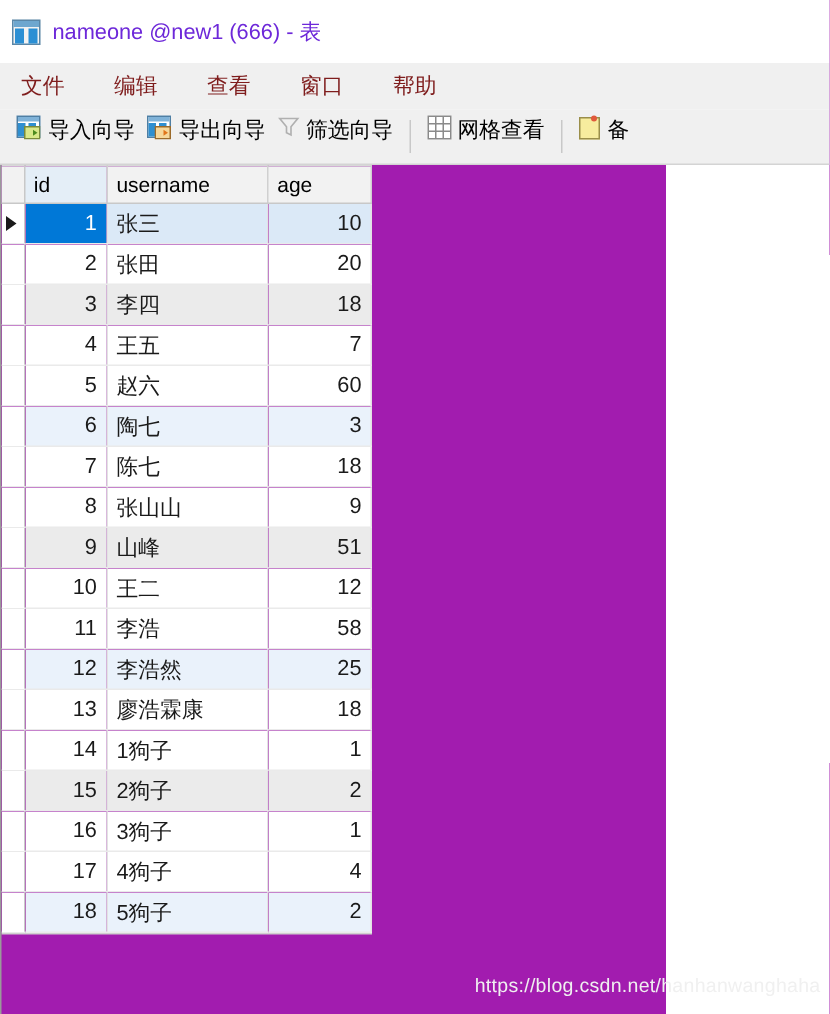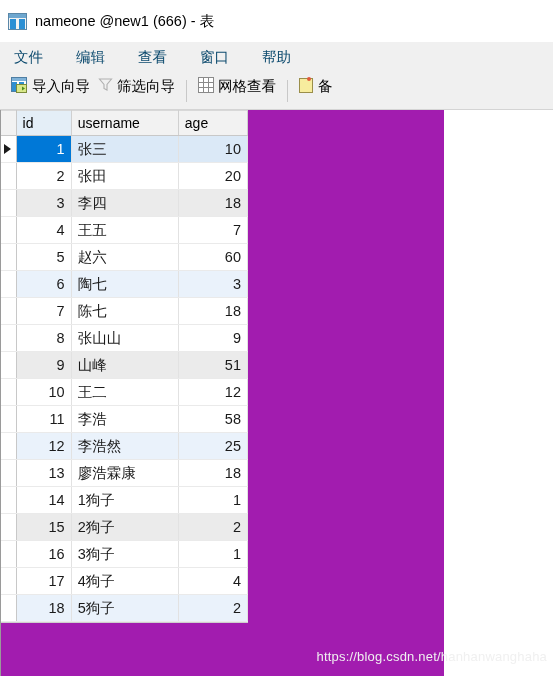--- a/index.html
+++ b/index.html
@@ -48,36 +48,36 @@
   .title-icon .c1, .title-icon .c2 {
     position: absolute;
     top: 6px;
     width: 6px; height: 10px;
     background: #2b8fd4;
   }
   .title-icon .c1 { left: 2px; }
   .title-icon .c2 { left: 11px; }
   .title-text {
     font-size: 14.5px;
-    color: #000000;
+    color: #6d28d9;
     white-space: nowrap;
   }
 
   
   .menubar {
     height: 31px;
     background: #f0f0f0;
     display: flex;
     align-items: center;
     padding-left: 14px;
     box-sizing: border-box;
   }
   .menu-item {
     font-size: 14.5px;
-    color: #0c4a6e;
+    color: #7f1d1d;
     margin-right: 33px;
     white-space: nowrap;
     cursor: default;
   }
 
   
   .toolbar {
     height: 37px;
     background: #f0f0f0;
     border-bottom: 1px solid #d4d4d4;
@@ -351,20 +351,33 @@
       <span class="wc1"></span>
         <span class="wc2"></span>
       <svg class="badge" viewBox="0 0 11 9">
         <rect x="0.5" y="0.5" width="10" height="8" fill="#d9e88a" stroke="#7a8a3a"></rect>
         <path d="M2 4.5 L6 4.5 L6 2.5 L9 4.5 L6 6.5 L6 4.5 Z" fill="#4d8a1f"></path>
       </svg>
     </span>
     <span class="tb-label">导入向导</span>
   </div>
 
+  <div class="tb-btn">
+    <span class="ic-wizard">
+      <span class="wf"></span>
+        <span class="wh"></span>
+      <span class="wc1"></span>
+        <span class="wc2"></span>
+      <svg class="badge" viewBox="0 0 11 9">
+        <rect x="0.5" y="0.5" width="10" height="8" fill="#f6d79a" stroke="#9a6a2a"></rect>
+        <path d="M2 4.5 L6 4.5 L6 2.5 L9 4.5 L6 6.5 L6 4.5 Z" fill="#e0751a"></path>
+      </svg>
+    </span>
+    <span class="tb-label">导出向导</span>
+  </div>
 
   <div class="tb-btn">
     <svg class="ic-funnel" viewBox="0 0 15 15">
       <path d="M1.5 2 L13.5 2 L9 7.5 L9 13 L6 11.5 L6 7.5 Z" fill="none" stroke="#b0b0b0" stroke-width="1.1"></path>
     </svg>
     <span class="tb-label">筛选向导</span>
   </div>
 
   <div class="tb-sep"></div>
 

